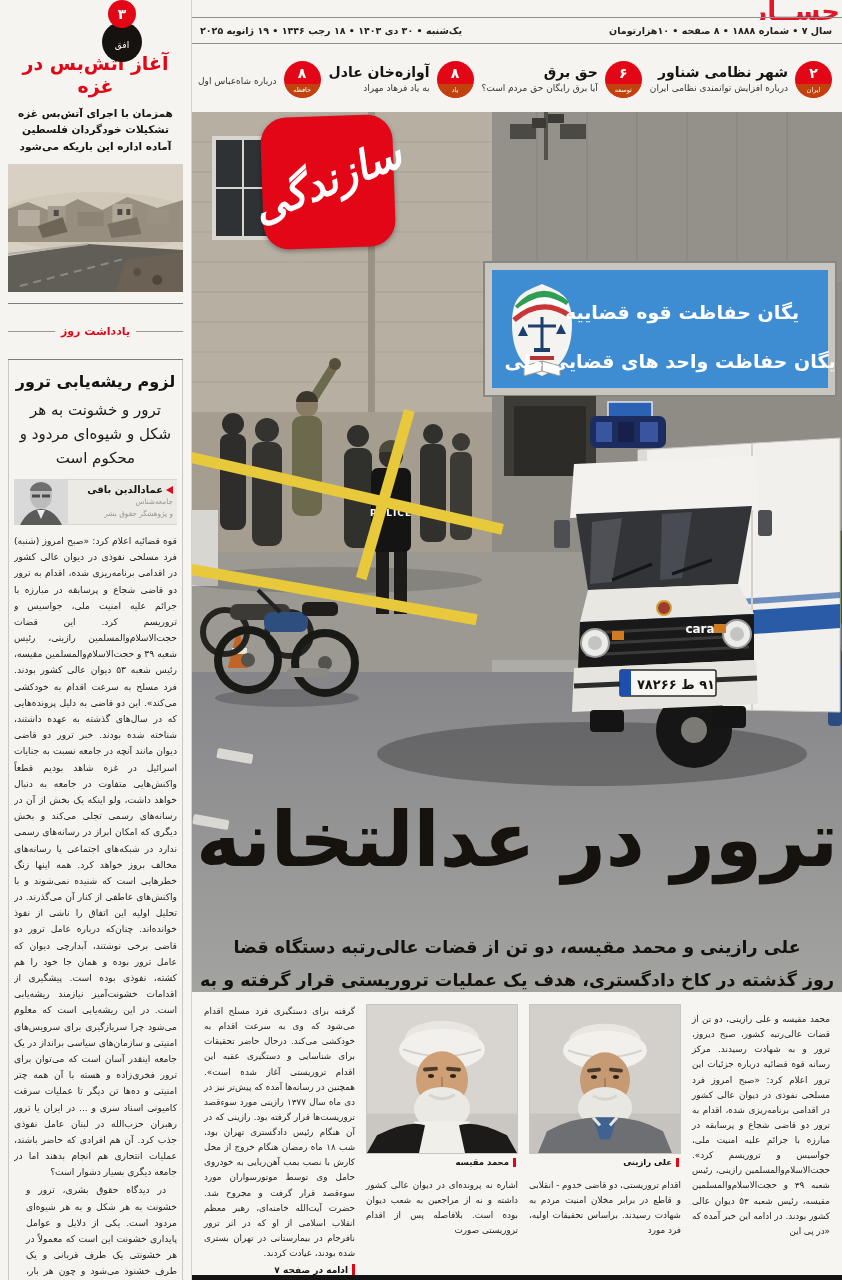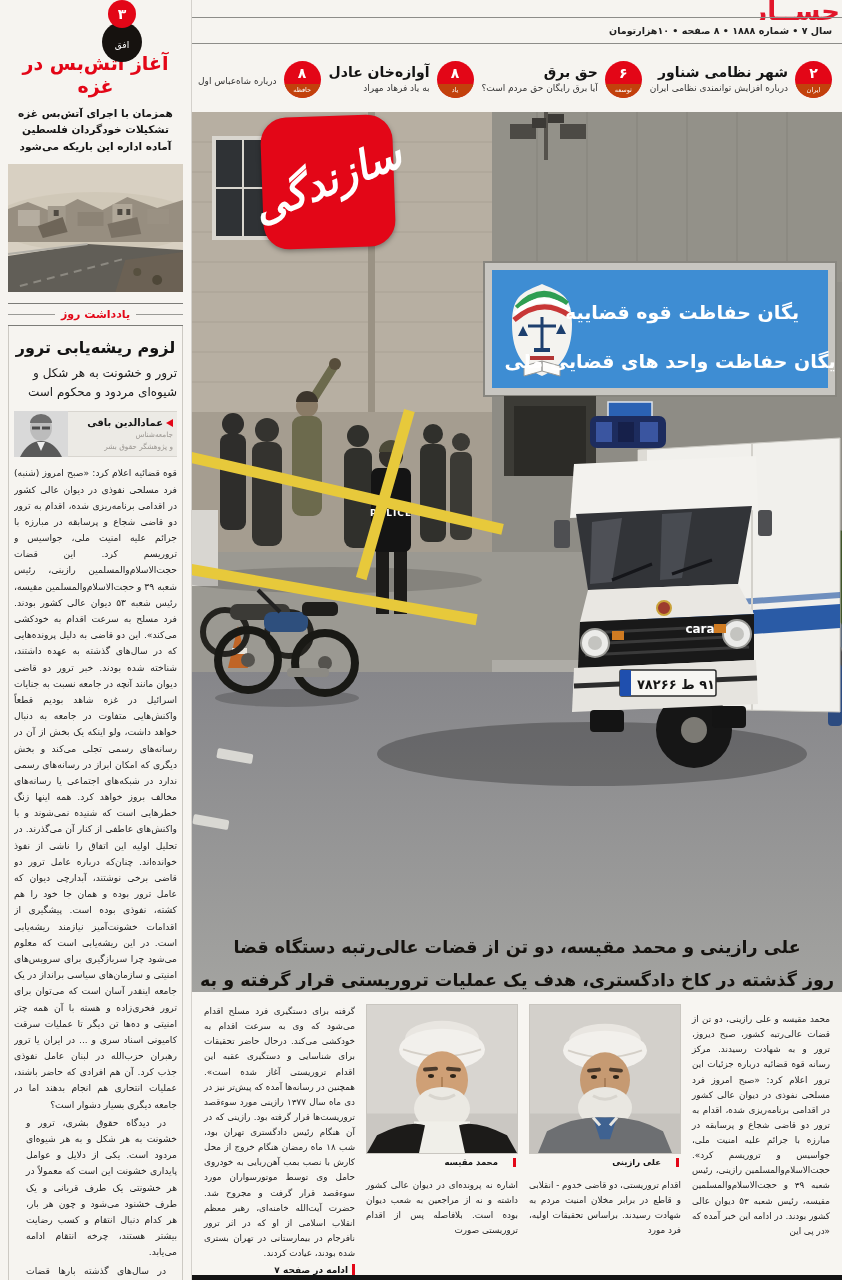--- a/index.html
+++ b/index.html
@@ -38,33 +38,33 @@
 
   
   .article{height:288px;background:#f7f5f1;padding:12px 12px 0;display:grid;grid-template-columns:138px 152px 152px 1fr;gap:11px;border-bottom:5px solid #141414;}
   .byline-box{background:#e9e6e1;border-top:1px solid #d8d5cf;border-bottom:1px solid #d8d5cf;padding:5px 6px;display:flex;align-items:center;gap:6px;height:56px;}
   .byline-info{flex:1;text-align:right;}
   .byline-name{font-size:10px;font-weight:bold;color:#141414;}
   .byline-group{font-size:7.5px;color:#9a9691;margin-top:3px;}
   .tri{width:0;height:0;border-top:4px solid transparent;border-bottom:4px solid transparent;border-right:7px solid #e30617;display:inline-block;margin-left:3px;vertical-align:middle;}
   .col-text{font-size:8.8px;line-height:1.72;text-align:justify;color:#1d1d1d;margin-top:8px;}
   .photo-col .portrait{width:100%;height:150px;display:block;border:1px solid #c9c6c0;background:#d8d5d0;}
-  .caption{display:flex;align-items:center;gap:15px;font-size:8.5px;font-weight:bold;padding:3px 2px;color:#141414;}
+  .caption{display:flex;align-items:center;gap:4px;font-size:8.5px;font-weight:bold;padding:3px 2px;color:#141414;}
   .redbar{width:3px;height:9px;background:#e30617;display:inline-block;flex:0 0 3px;}
   .continue{font-size:9px;font-weight:bold;display:flex;gap:4px;align-items:flex-end;margin-top:3px;color:#141414;}
 
   
   .gaza-title{color:#e30617;font-size:19px;font-weight:bold;text-align:center;line-height:1.2;}
   .gaza-sub{font-size:10.5px;font-weight:bold;text-align:center;line-height:1.6;margin-top:7px;color:#141414;}
   .gaza-photo{width:100%;height:128px;margin-top:9px;display:block;}
-  .note-head{margin-top:11px;border-top:1.5px solid #7c7c78;border-bottom:1.5px solid #7c7c78;padding:4px 0;display:flex;align-items:center;gap:6px;color:#e30617;font-size:11px;font-weight:bold;}
+  .note-head{margin-top:11px;border-top:1.5px solid #7c7c78;border-bottom:1.5px solid #7c7c78;padding:21px 0;display:flex;align-items:center;gap:6px;color:#e30617;font-size:11px;font-weight:bold;}
   .note-head::before,.note-head::after{content:"";flex:1;height:1px;background:#9b9b97;}
   .note-box{border:1px solid #ccc9c3;border-top:none;padding:6px 5px 0;}
   .note-title{font-size:16px;font-weight:bold;text-align:center;margin-top:6px;color:#141414;}
-  .note-sub{font-size:12px;line-height:1.6;margin-top:7px;color:#1a1a1a;}
+  .note-sub{font-size:15px;text-align:center;line-height:1.6;margin-top:7px;color:#1a1a1a;}
   .author{margin-top:9px;background:#eceae5;display:flex;align-items:center;height:46px;border-top:1px solid #d8d5cf;border-bottom:1px solid #d8d5cf;}
   .author-info{flex:1;text-align:right;padding-right:4px;}
   .author-name{font-size:10px;font-weight:bold;color:#141414;}
   .author-role{font-size:7.3px;color:#9a9691;margin-top:2px;line-height:1.4;}
   .note-body{margin-top:8px;overflow:hidden;height:818px;}
   .note-body p{font-size:9.2px;line-height:1.76;text-align:justify;color:#1d1d1d;margin-bottom:2px;}
   .note-body p + p{text-indent:11px;margin-left:12px;}
 </style>
 </head>
 <body>
@@ -77,20 +77,21 @@
   </div>
 
   <div class="body-row">
 
     <div class="main-col">
 
       <div class="masthead">
         <div class="corner-logo">جســار</div>
         <div class="mh-row">
           <span class="mh-info">سال ۷ • شماره ۱۸۸۸ • ۸ صفحه • ۱۰هزارتومان</span>
+          <span class="mh-date">یک‌شنبه • ۳۰ دی ۱۴۰۳ • ۱۸ رجب ۱۴۴۶ • ۱۹ ژانویه ۲۰۲۵</span>
         </div>
       </div>
 
       <div class="top-strip">
         <div class="strip-item">
           <div class="badge">
             <div class="num">۲</div>
             <div class="sec">ایران</div>
           </div>
           <div>
@@ -297,20 +298,21 @@
             <path d="M382,556 L564,548 L566,592 L380,600 Z" fill="#e6e4df"></path>
             <path d="M382,574 L565,566" stroke="#2c2c2c" stroke-width="5"></path>
             <rect x="398" y="598" width="34" height="22" rx="4" fill="#141414"></rect>
               <rect x="520" y="594" width="34" height="22" rx="4" fill="#141414"></rect>
             <rect x="428" y="558" width="96" height="26" rx="2" fill="#f7f6f2" stroke="#2b2b2b" stroke-width="1.5"></rect>
             <rect x="428" y="558" width="11" height="26" fill="#1f4fae"></rect>
             <text x="484" y="577" text-anchor="middle" font-family="DejaVu Sans" font-size="13" font-weight="bold" fill="#141414">۹۱ ط ۷۸۲۶۶</text>
           </g>
         </svg>
 
+        <div class="headline">ترور در عدالتخانه</div>
         <div class="deck">
           <div>علی رازینی و محمد مقیسه، دو تن از قضات عالی‌رتبه دستگاه قضا</div>
           <div>روز گذشته در کاخ دادگستری، هدف یک عملیات تروریستی قرار گرفته و به شهادت رسیدند</div>
         </div>
       </div>
 
       <div class="article">
 
         <div>
           <p class="col-text">محمد مقیسه و علی رازینی، دو تن از قضات عالی‌رتبه کشور، صبح دیروز، ترور و به شهادت رسیدند. مرکز رسانه قوه قضائیه درباره جزئیات این ترور اعلام کرد: «صبح امروز فرد مسلحی نفوذی در دیوان عالی کشور در اقدامی برنامه‌ریزی شده، اقدام به ترور دو قاضی شجاع و پرسابقه در مبارزه با جرائم علیه امنیت ملی، جواسیس و تروریسم کرد». حجت‌الاسلام‌والمسلمین رازینی، رئیس شعبه ۳۹ و حجت‌الاسلام‌والمسلمین مقیسه، رئیس شعبه ۵۳ دیوان عالی کشور بودند. در ادامه این خبر آمده که «در پی این</p>

